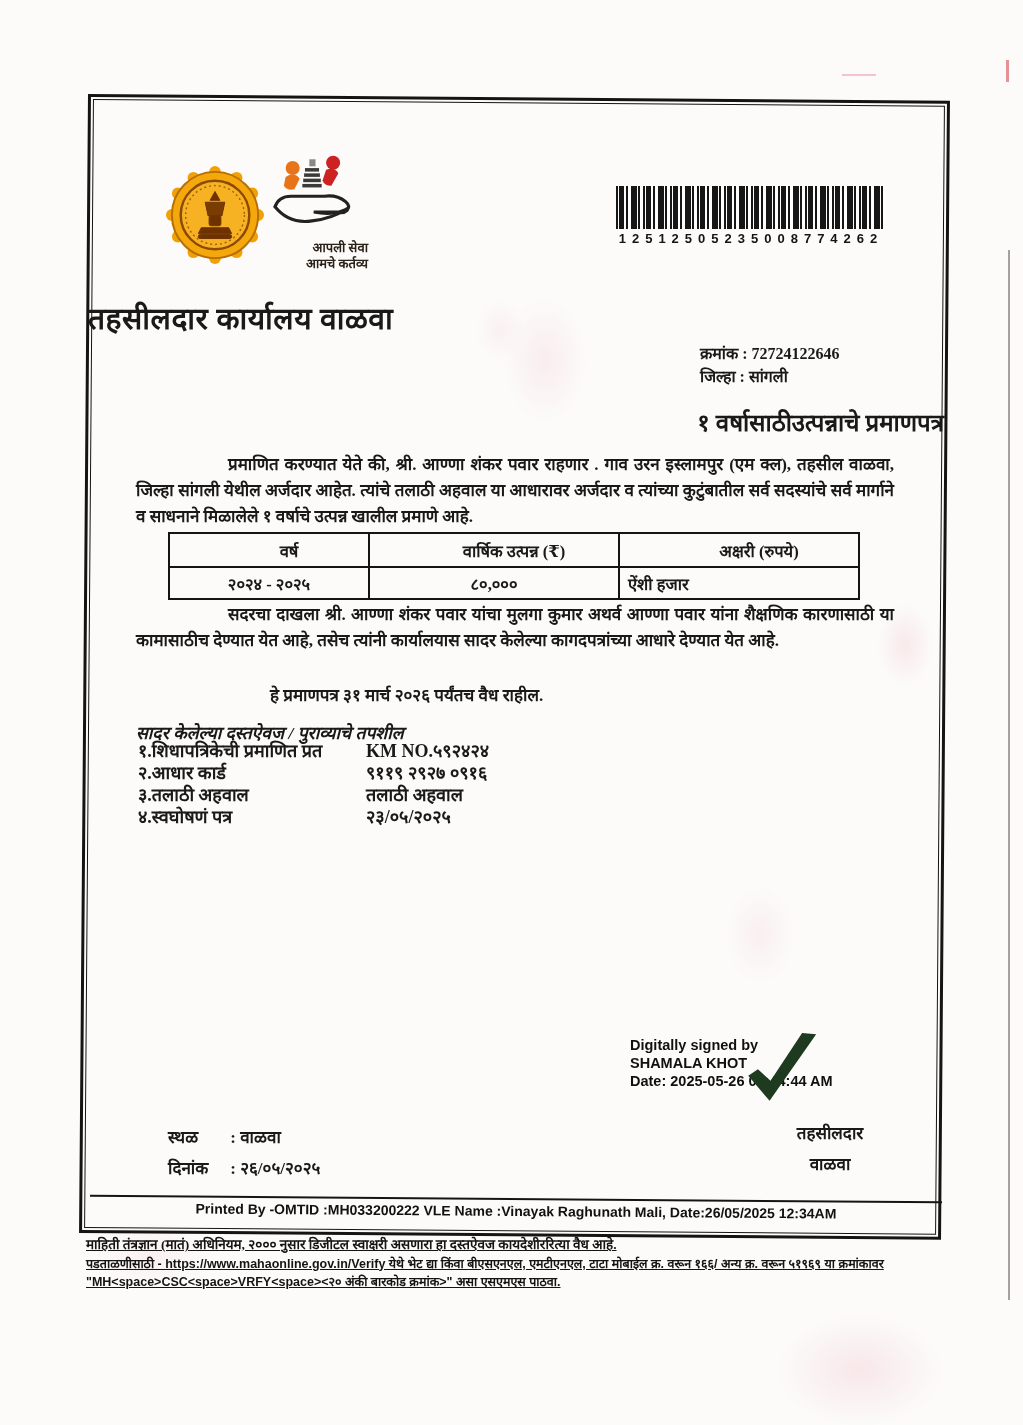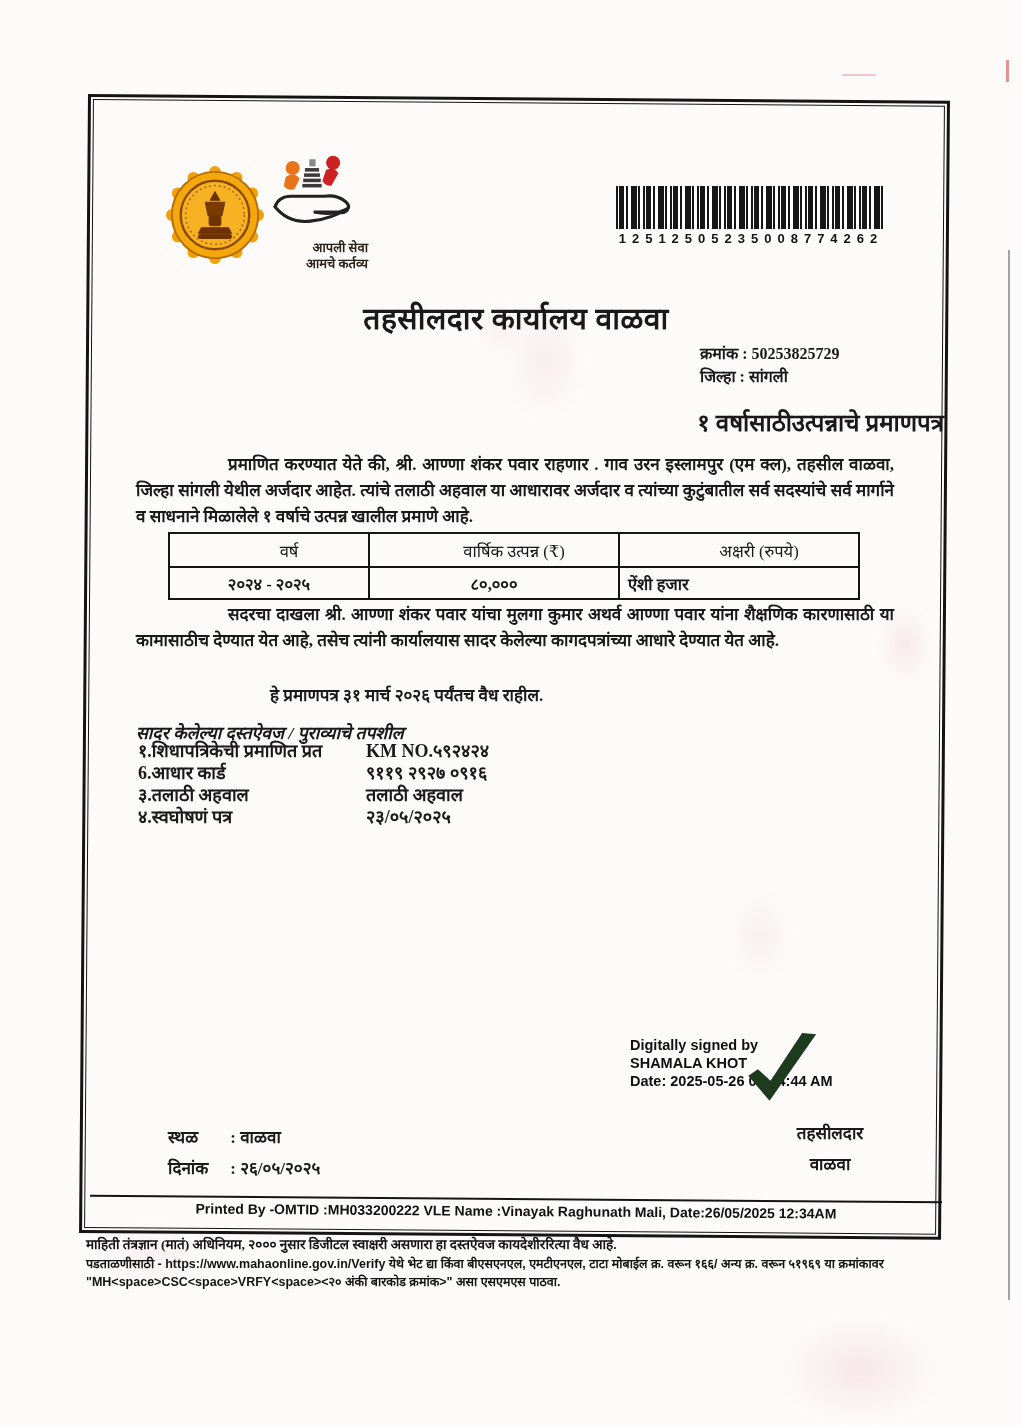--- a/index.html
+++ b/index.html
@@ -44,35 +44,35 @@
   .barcode-bars{height:43px;width:270px;
     background:repeating-linear-gradient(90deg,
       #161616 0 2px,#fdfdfd 2px 3px,
       #161616 3px 8px,#fdfdfd 8px 10px,
       #161616 10px 12px,#fdfdfd 12px 15px,
       #161616 15px 21px,#fdfdfd 21px 22px,
       #161616 22px 24px,#fdfdfd 24px 27px);}
   .barcode-num{margin-top:2px;text-align:center;font-family:"Liberation Sans","DejaVu Sans",sans-serif;
     font-size:13px;font-weight:700;letter-spacing:6px;color:#141414;white-space:nowrap;}
 
-  .office-title{position:absolute;left:88px;top:297px;width:856px;text-align:center;
+  .office-title{position:absolute;left:88px;top:297px;width:856px;text-align:left;
     font-size:30px;font-weight:600;letter-spacing:.5px;}
   .refblock{position:absolute;left:700px;top:342px;font-size:16px;font-weight:700;line-height:23px;}
   .cert-title{position:absolute;left:88px;top:405px;width:856px;text-align:right;
     font-size:24px;font-weight:800;}
 
   .para{position:absolute;left:136px;width:758px;font-size:17px;line-height:26px;
     text-align:justify;}
   .para1{top:452px;text-indent:92px;}
   .para2{top:602px;text-indent:92px;}
 
   table.income{position:absolute;left:168px;top:532px;width:692px;border-collapse:collapse;
     font-size:16.5px;}
   table.income th,table.income td{border:2px solid #141414;padding:3px 8px;}
-  table.income th{font-weight:400;height:26px;padding-left:48px;}
+  table.income th{font-weight:700;height:26px;padding-left:48px;}
   table.income td{height:24px;font-weight:600;}
   .c{text-align:center;}
   .l{text-align:left;}
 
   .validity{position:absolute;left:228px;top:683px;font-size:17px;font-weight:600;margin-left:42px;}
   .docs-heading{position:absolute;left:136px;top:720px;font-size:17.5px;font-weight:800;font-style:italic;}
   .docs{position:absolute;left:138px;top:740px;font-size:18px;font-weight:800;line-height:22px;}
   .docs .row{display:flex;}
   .docs .lab{width:228px;}
   .docs .val{padding-left:0px;}
@@ -85,21 +85,21 @@
   .place-date{position:absolute;left:168px;top:1122px;font-size:17px;font-weight:700;line-height:31px;}
   .place-date .lab{display:inline-block;width:58px;}
   .tahsildar{position:absolute;left:770px;top:1118px;width:120px;text-align:center;
     font-size:17px;font-weight:700;line-height:31px;}
 
   .printed-by{position:absolute;left:100px;top:1203px;width:832px;text-align:center;
     font-family:"Liberation Sans","DejaVu Sans",sans-serif;
     font-size:14px;font-weight:700;color:#111;transform:rotate(0.45deg);}
 
   .legal{position:absolute;left:86px;top:1236px;width:890px;
-    font-size:13.5px;font-weight:600;line-height:18.5px;color:#141414;}
+    font-size:13.5px;font-weight:600;line-height:18.5px;color:#141414;text-decoration:underline;}
   .legal .ln2,.legal .ln3{font-family:"Liberation Sans","DejaVu Sans",sans-serif;font-size:12.5px;font-weight:700;}
 </style>
 </head>
 <body>
 
 <div class="page">
   <div class="noise"></div>
   <div class="frame"></div>
   <div class="footer-strip-line"></div>
   <div class="right-edge"></div>
@@ -156,21 +156,21 @@
   </div>
 
   <div class="barcode">
     <div class="barcode-bars"></div>
     <div class="barcode-num">12512505235008774262</div>
   </div>
 
   <div class="office-title mr">तहसीलदार कार्यालय वाळवा</div>
 
   <div class="refblock mr">
-    <div>क्रमांक : 50253825729</div>
+    <div>क्रमांक : 72724122646</div>
     <div>जिल्हा : सांगली</div>
   </div>
 
   <div class="cert-title mr">१ वर्षासाठीउत्पन्नाचे प्रमाणपत्र</div>
 
   <div class="para para1 mr"><span>प्रमाणित करण्यात येते की, </span><b>श्री. आण्णा शंकर पवार</b><span> राहणार . गाव </span><b>उरन इस्लामपुर (एम क्ल)</b><span>, तहसील </span><b>वाळवा</b><span>, जिल्हा </span><b>सांगली</b><span> येथील अर्जदार आहेत. त्यांचे तलाठी अहवाल या आधारावर अर्जदार व त्यांच्या कुटुंबातील सर्व सदस्यांचे सर्व मार्गाने व साधनाने मिळालेले १ वर्षाचे उत्पन्न खालील प्रमाणे आहे.</span></div>
 
   <table class="income mr">
     <tbody>
         <tr>
@@ -191,21 +191,21 @@
   <div class="validity mr">हे प्रमाणपत्र ३१ मार्च २०२६ पर्यंतच वैध राहील.</div>
 
   <div class="docs-heading mr">सादर केलेल्या दस्तऐवज / पुराव्याचे तपशील</div>
 
   <div class="docs mr">
     <div class="row">
       <span class="lab">१.शिधापत्रिकेची प्रमाणित प्रत</span>
       <span class="val">KM NO.५९२४२४</span>
     </div>
     <div class="row">
-      <span class="lab">6.आधार कार्ड</span>
+      <span class="lab">२.आधार कार्ड</span>
       <span class="val">९११९ २९२७ ०९१६</span>
     </div>
     <div class="row">
       <span class="lab">३.तलाठी अहवाल</span>
       <span class="val">तलाठी अहवाल</span>
     </div>
     <div class="row">
       <span class="lab">४.स्वघोषणं पत्र</span>
       <span class="val">२३/०५/२०२५</span>
     </div>

